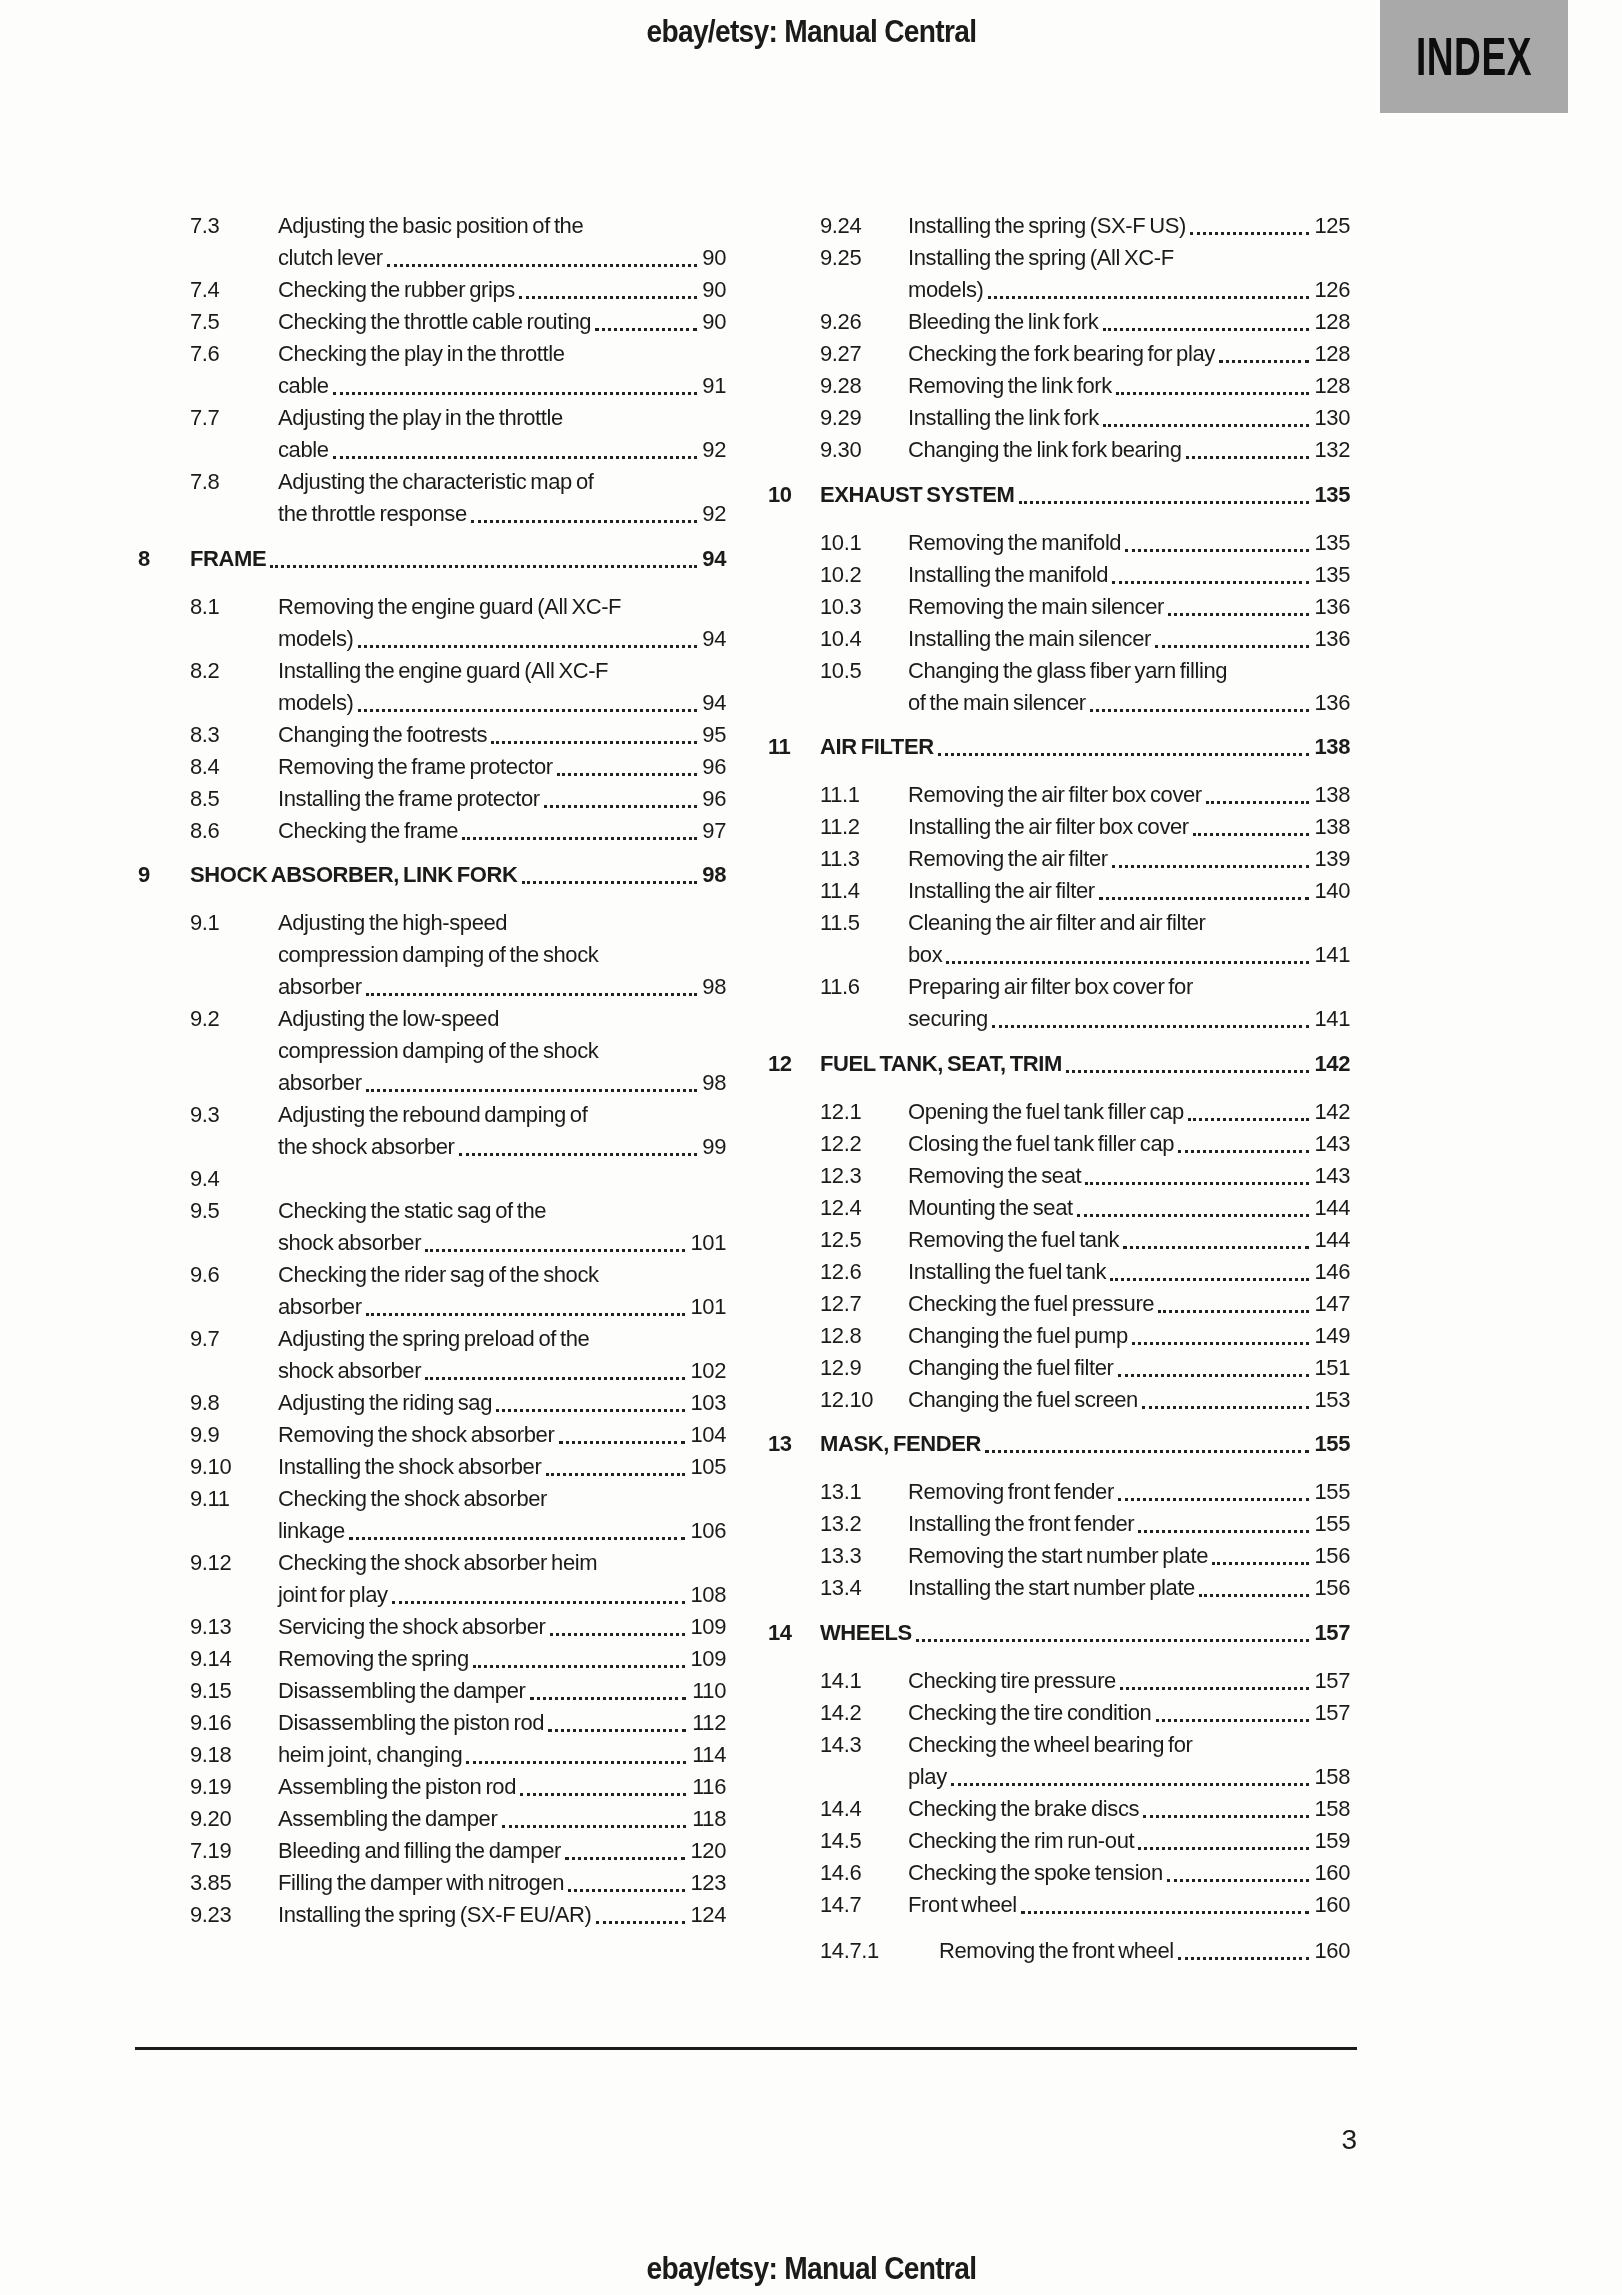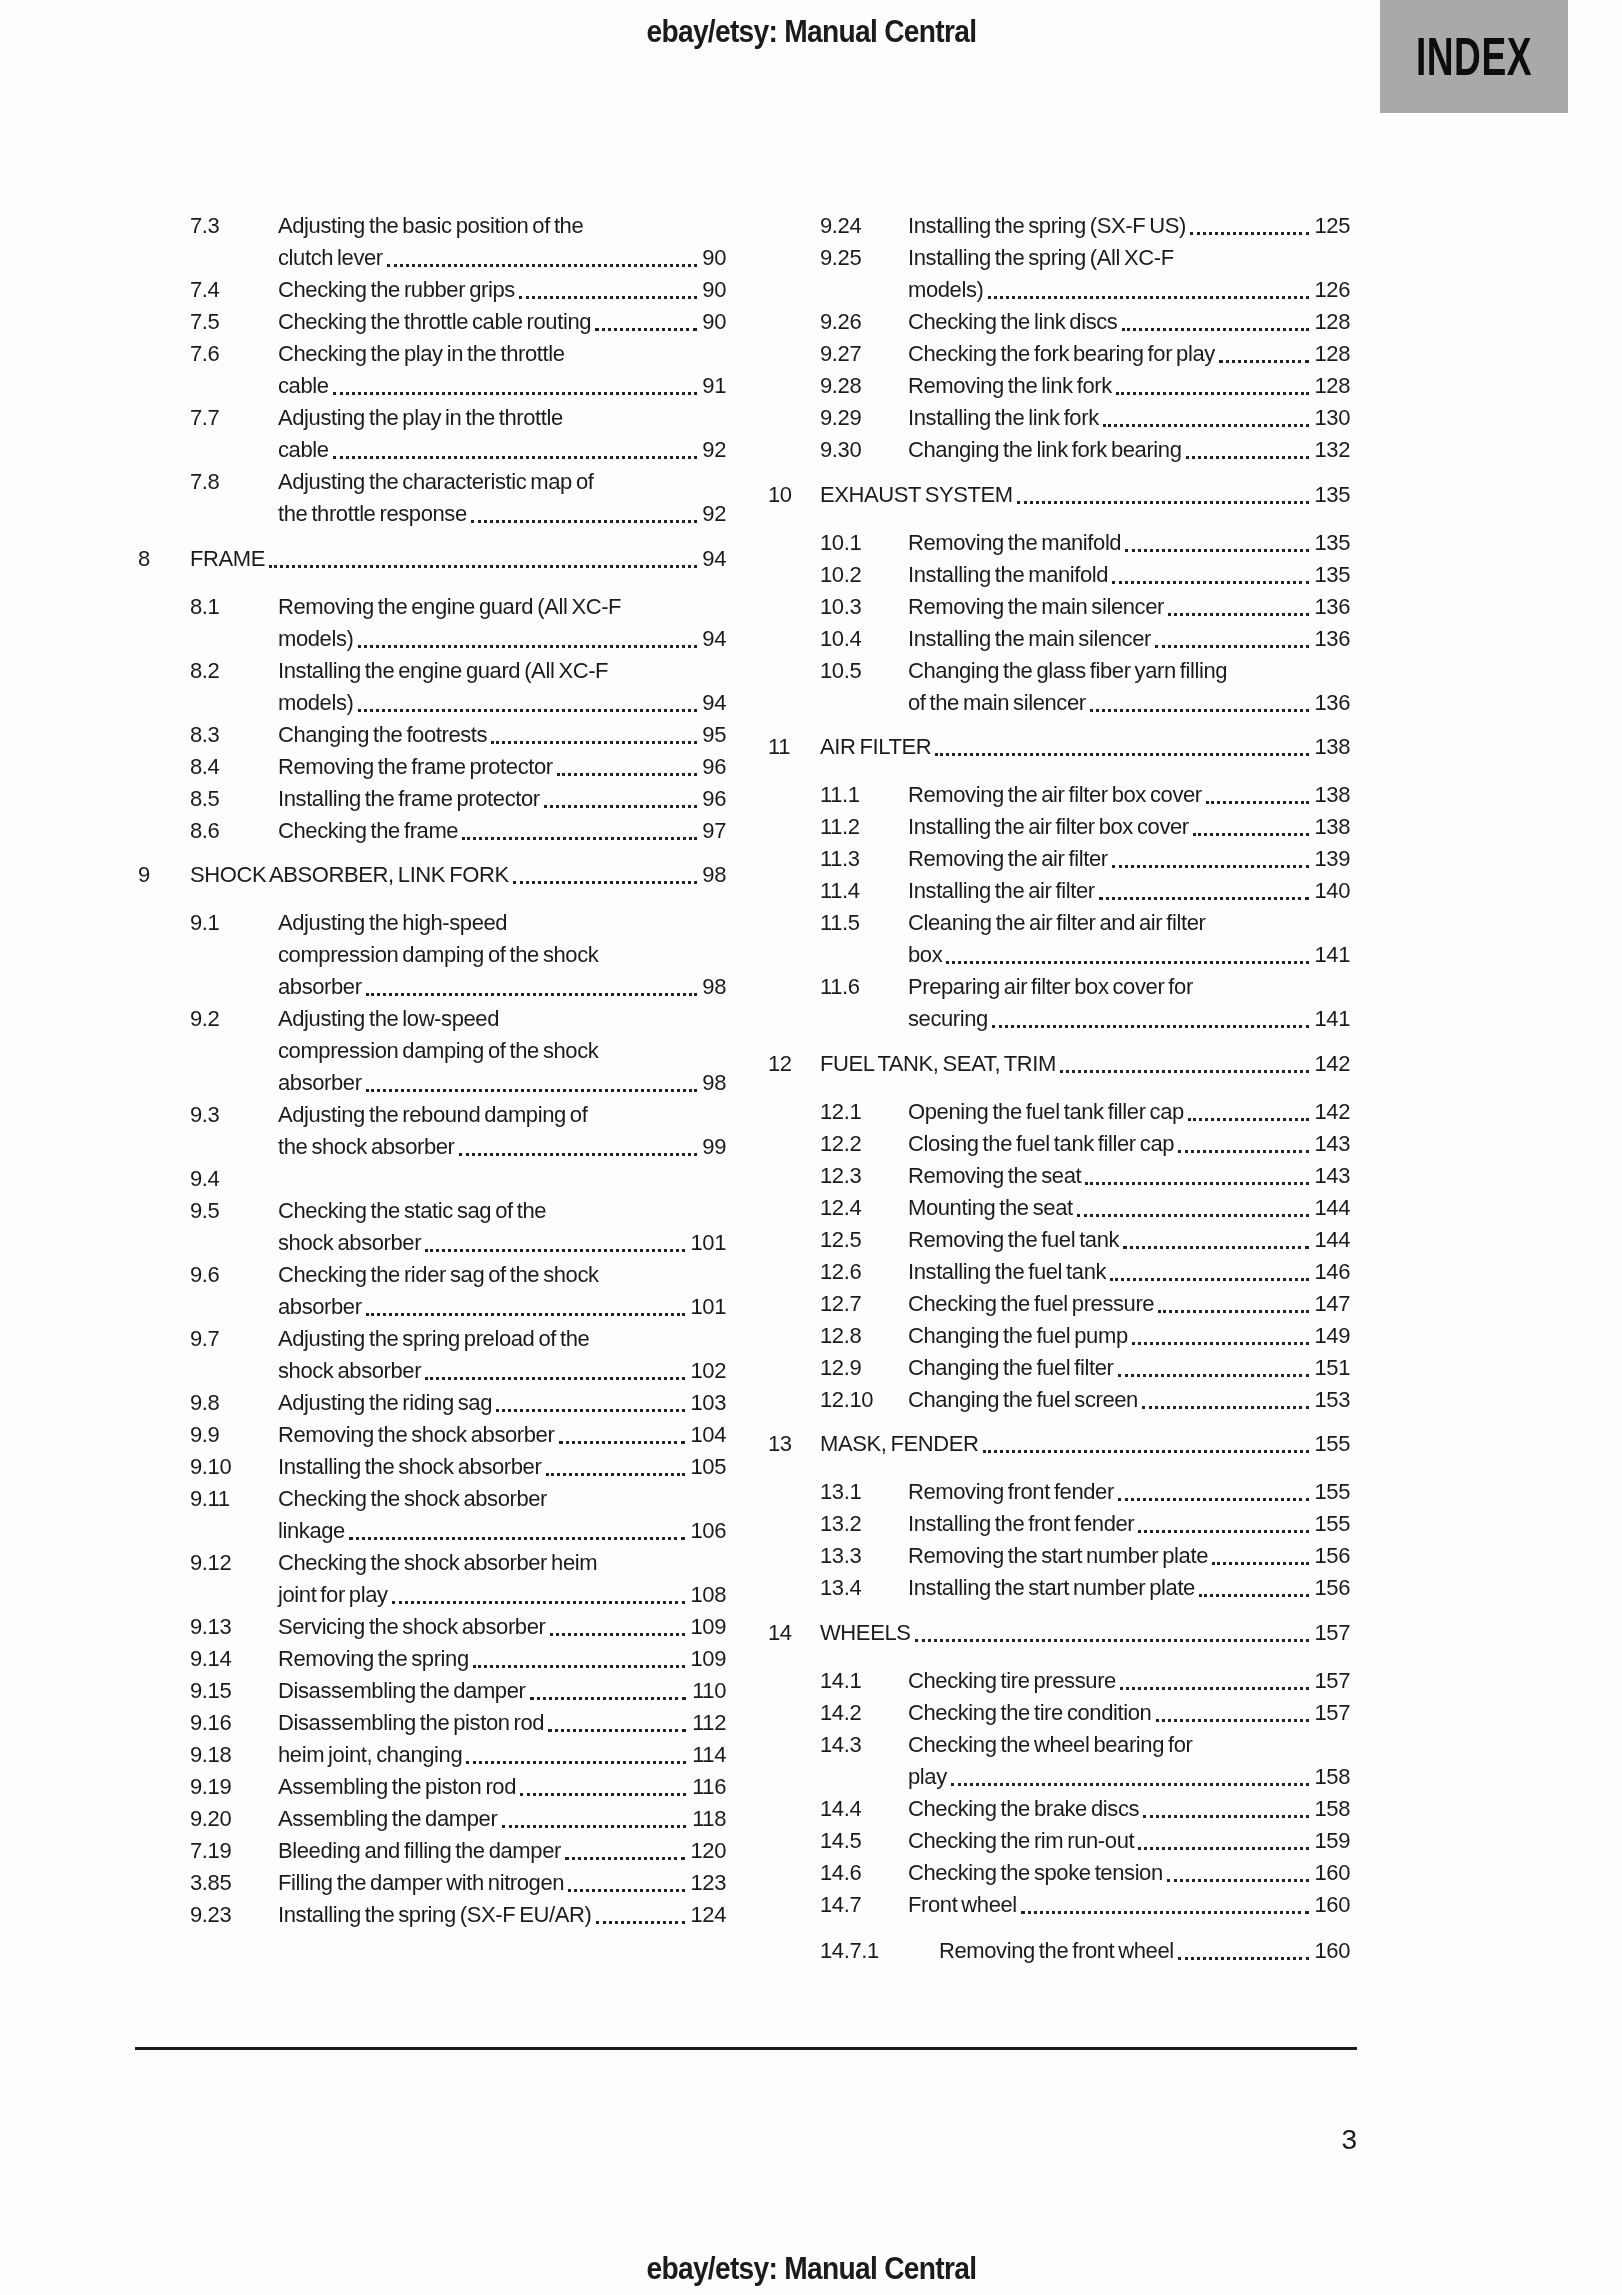--- a/index.html
+++ b/index.html
@@ -39,21 +39,21 @@
     font-size:22px; line-height:32px;
     letter-spacing:-0.4px; word-spacing:-1.7px;
   }
   .col-left  { width:588px; }
   .col-right { width:582px; }
 
   .entry { display:flex; }
   .entry .num { flex:0 0 88px; white-space:nowrap; }
   .entry .body { flex:1 1 auto; min-width:0; }
 
-  .entry.chapter { margin:12.5px 0 16px 0; }
+  .entry.chapter { margin:12.5px 0 16px 0;font-weight:bold; }
   .entry.chapter .num { flex:0 0 52px; }
 
   .entry.sub    { padding-left:52px; }
   .entry.subsub { padding-left:52px;margin-top:14px; }
   .entry.subsub .num { flex:0 0 119px; }
 
   .line { display:block; white-space:nowrap; }
   .line.last { display:flex; align-items:baseline; }
   .line .txt { white-space:nowrap; }
   .dots {
@@ -482,21 +482,21 @@
             <span class="txt">models)</span>
             <span class="dots"></span>
             <span class="pg">126</span>
           </span>
         </span>
       </div>
       <div class="entry sub">
         <span class="num">9.26</span>
         <span class="body">
           <span class="line last">
-            <span class="txt">Checking the link discs</span>
+            <span class="txt">Bleeding the link fork</span>
             <span class="dots"></span>
             <span class="pg">128</span>
           </span>
         </span>
       </div>
       <div class="entry sub">
         <span class="num">9.27</span>
         <span class="body">
           <span class="line last">
             <span class="txt">Checking the fork bearing for play</span>

